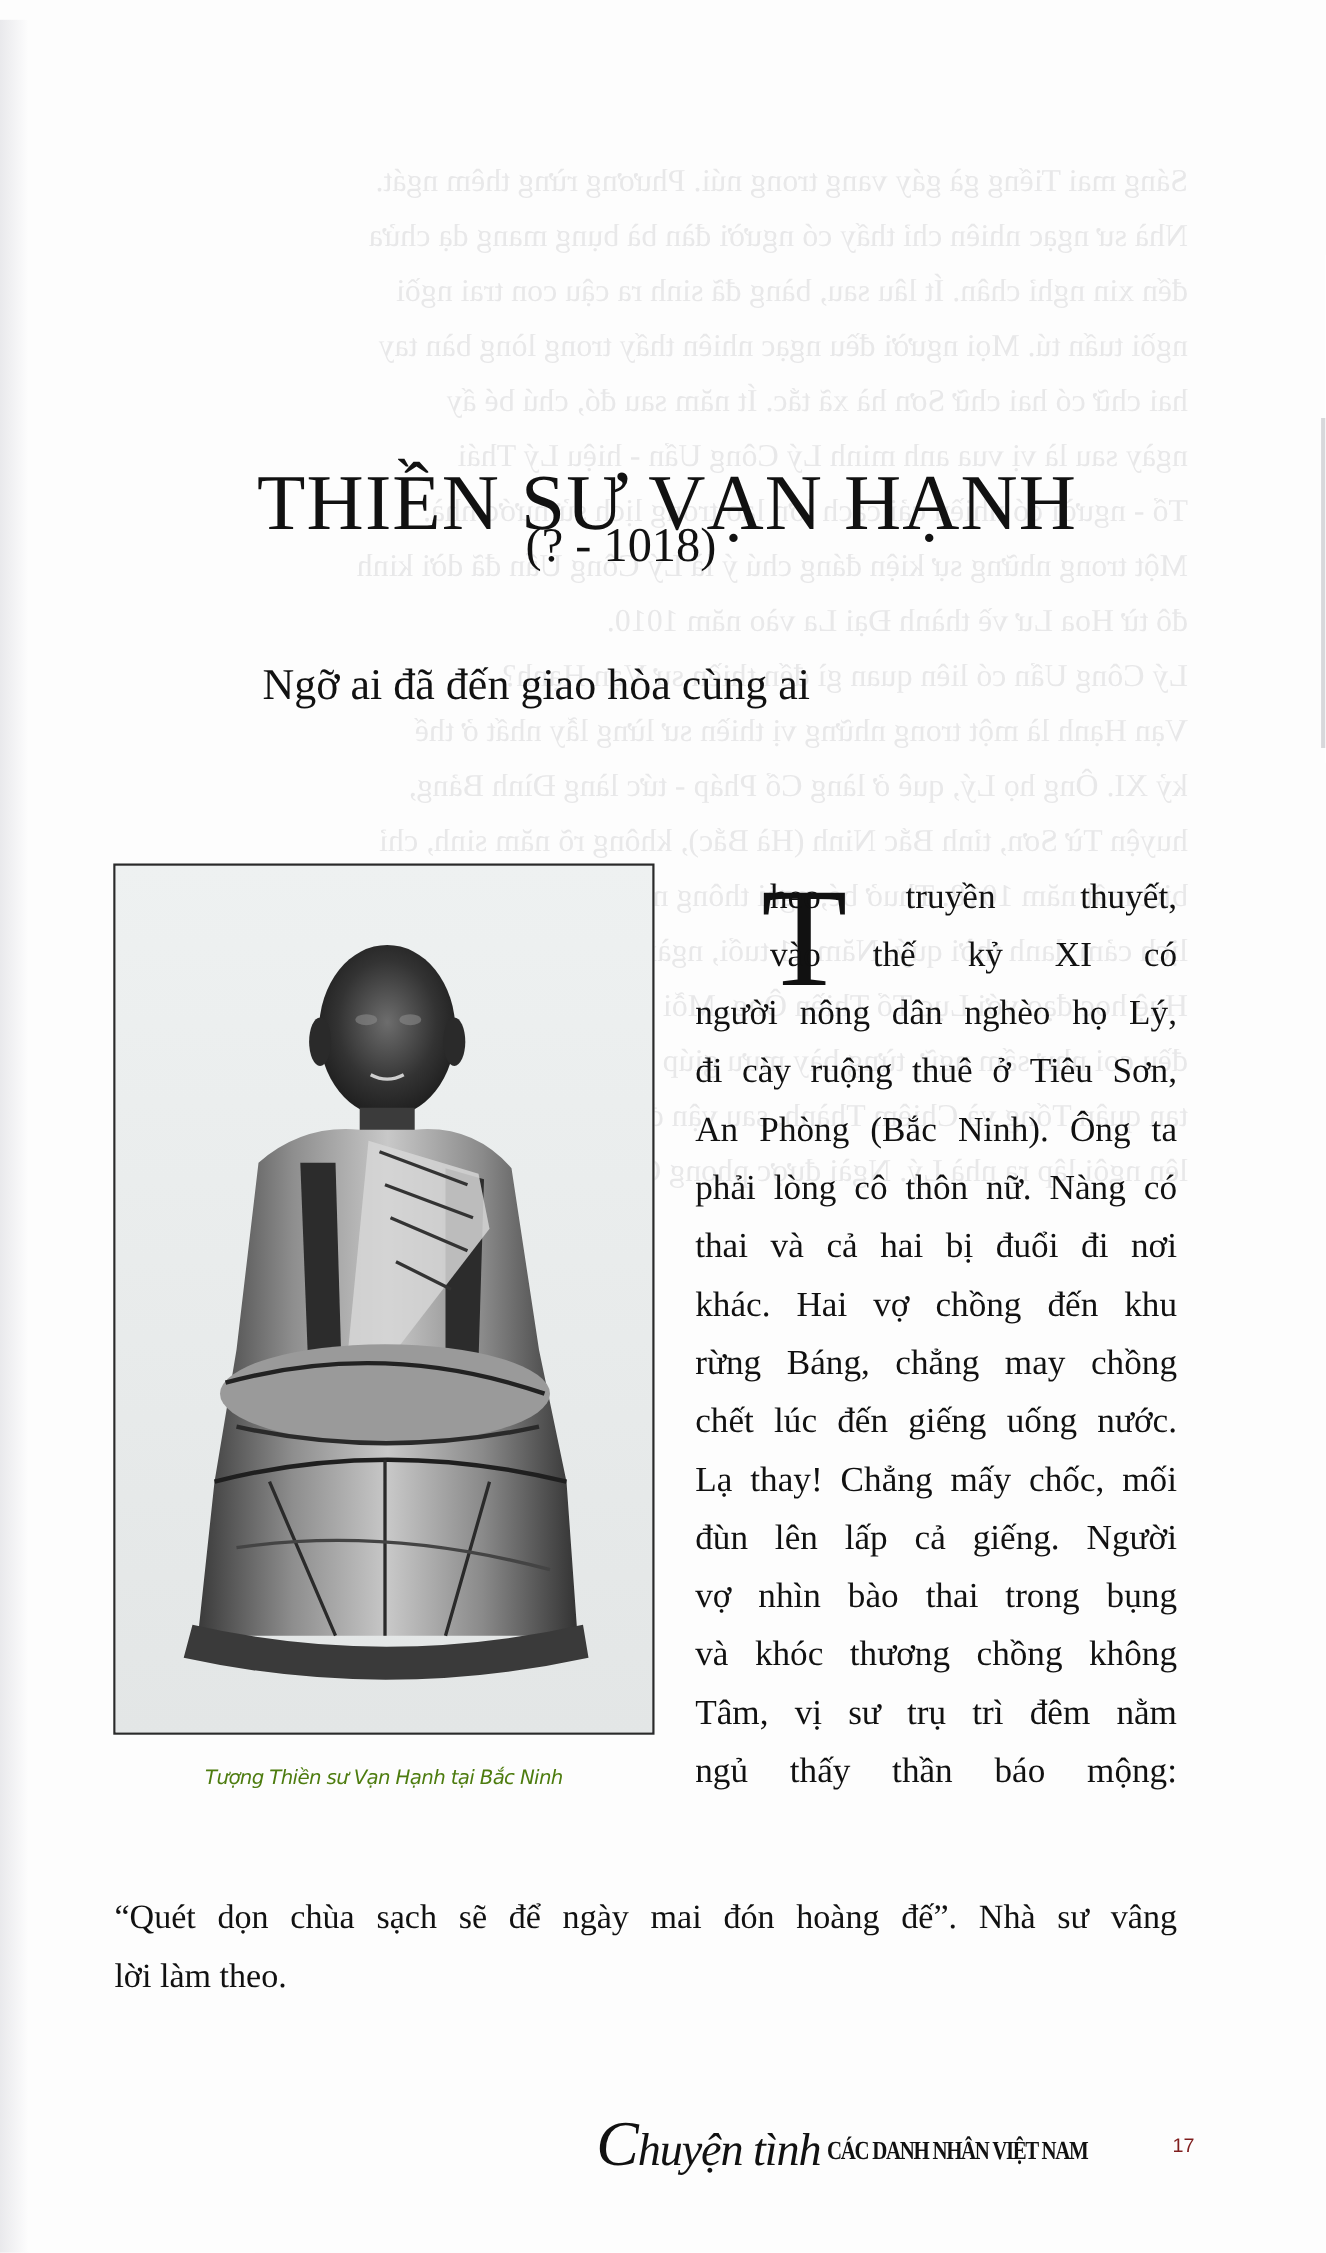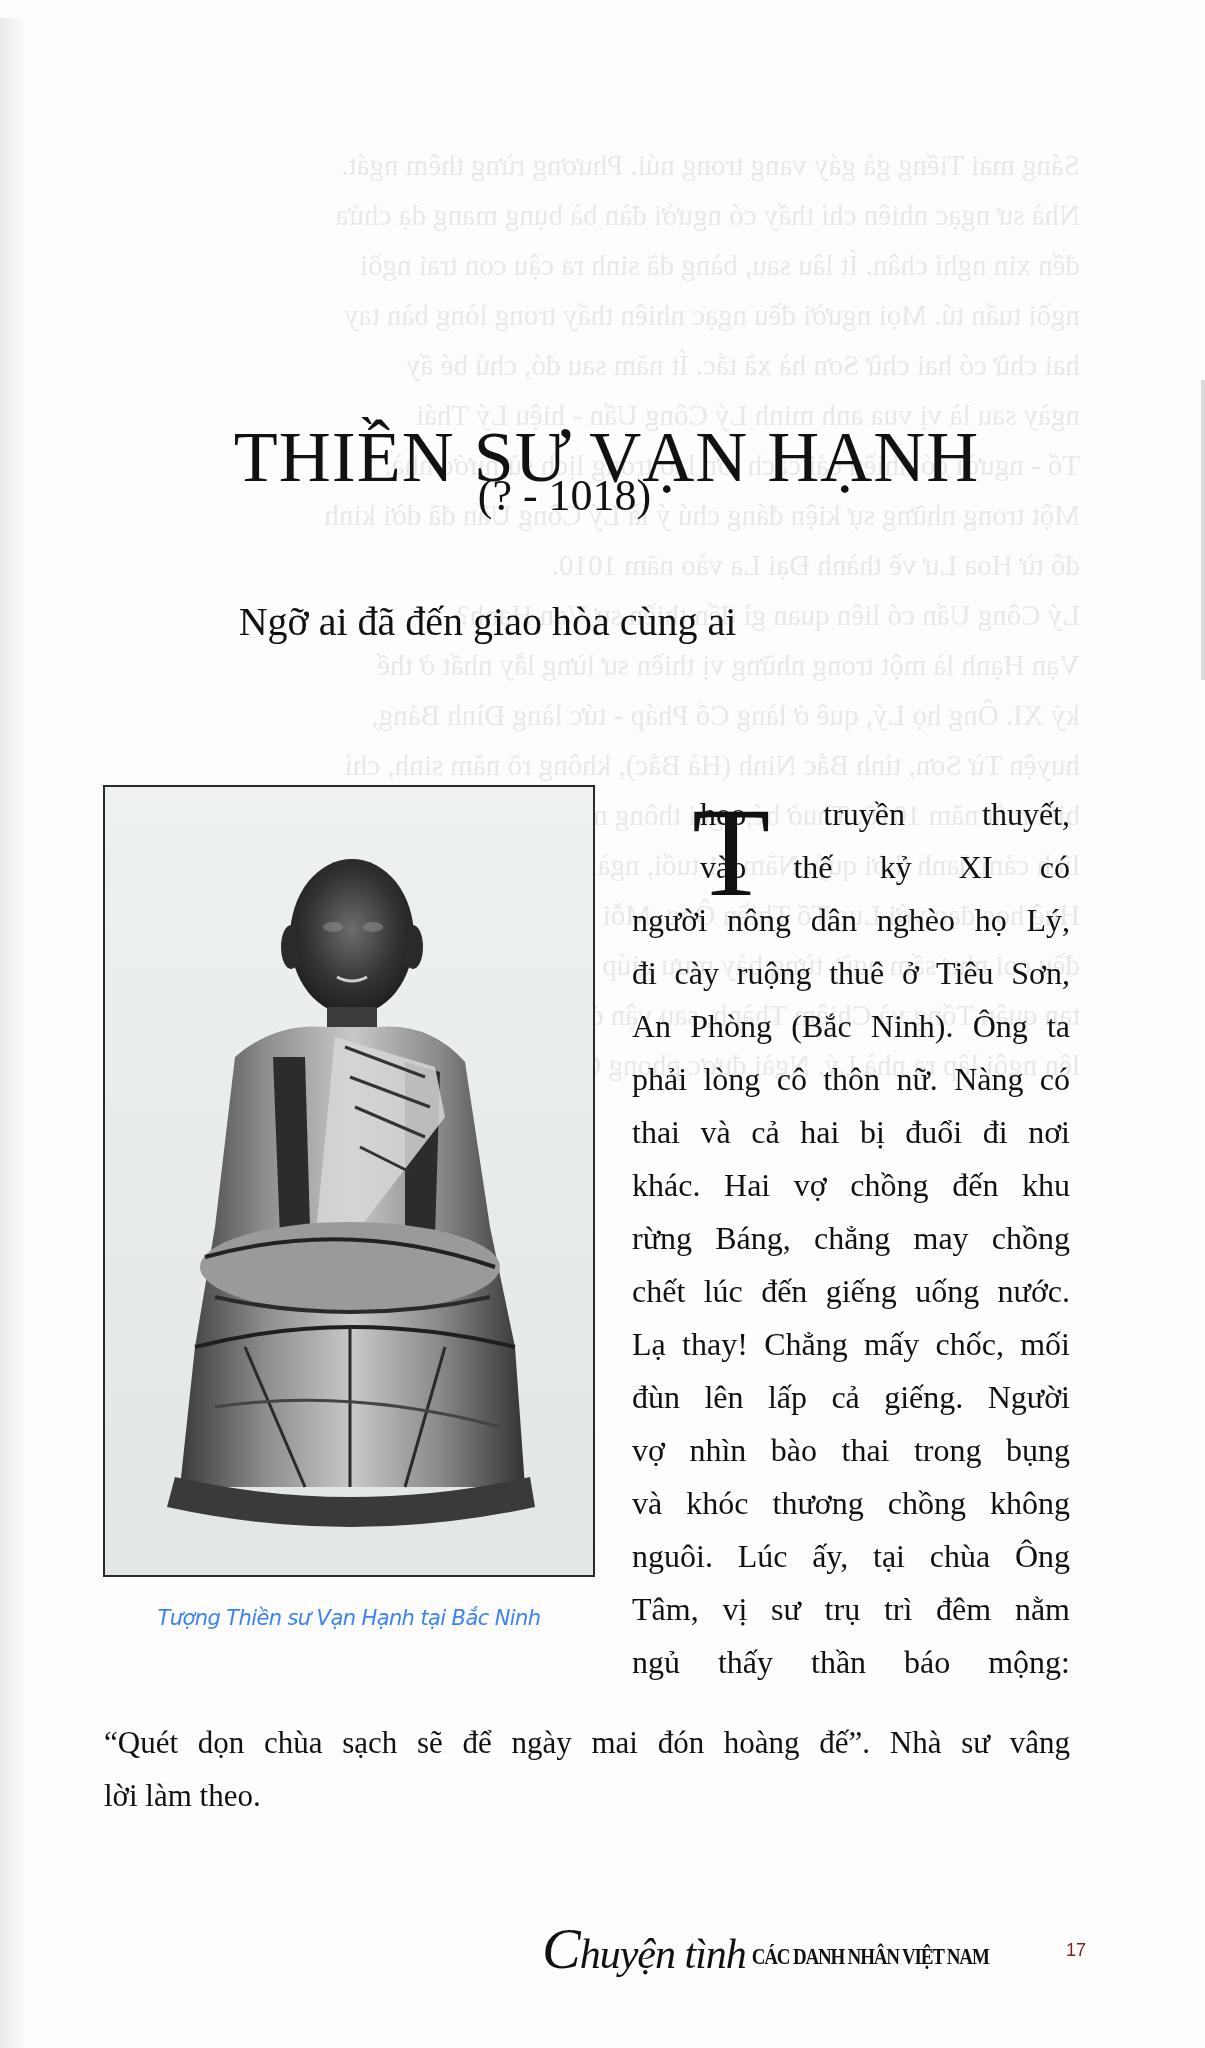--- a/index.html
+++ b/index.html
@@ -85,23 +85,23 @@
       overflow: hidden;
     }
     .figure-frame svg { display: block; }
     .caption {
       position: absolute;
       left: 106px; top: 1606px;
       width: 486px;
       text-align: center;
       font-family: "DejaVu Sans", sans-serif;
       font-style: italic;
-      font-size: 21px;
+      font-size: 18px;
       letter-spacing: -0.6px;
-      color: #3b82f6;
+      color: #4d7c0f;
     }
 
     .body-col {
       position: absolute;
       left: 632px; top: 788px;
       width: 438px;
       font-size: 32px;
       line-height: 53px;
       text-align: justify;
       color: #111;
@@ -264,21 +264,20 @@
     <span class="line">An Phòng (Bắc Ninh). Ông ta</span>
     <span class="line">phải lòng cô thôn nữ. Nàng có</span>
     <span class="line">thai và cả hai bị đuổi đi nơi</span>
     <span class="line">khác. Hai vợ chồng đến khu</span>
     <span class="line">rừng Báng, chẳng may chồng</span>
     <span class="line">chết lúc đến giếng uống nước.</span>
     <span class="line">Lạ thay! Chẳng mấy chốc, mối</span>
     <span class="line">đùn lên lấp cả giếng. Người</span>
     <span class="line">vợ nhìn bào thai trong bụng</span>
     <span class="line">và khóc thương chồng không</span>
-    <span class="line">nguôi. Lúc ấy, tại chùa Ông</span>
     <span class="line">Tâm, vị sư trụ trì đêm nằm</span>
     <span class="line">ngủ thấy thần báo mộng:</span>
   </div>
 
   <div class="body-full">
     <span class="line justify">“Quét dọn chùa sạch sẽ để ngày mai đón hoàng đế”. Nhà sư vâng</span>
     <span class="line">lời làm theo.</span>
   </div>
 
   <div class="footer">

